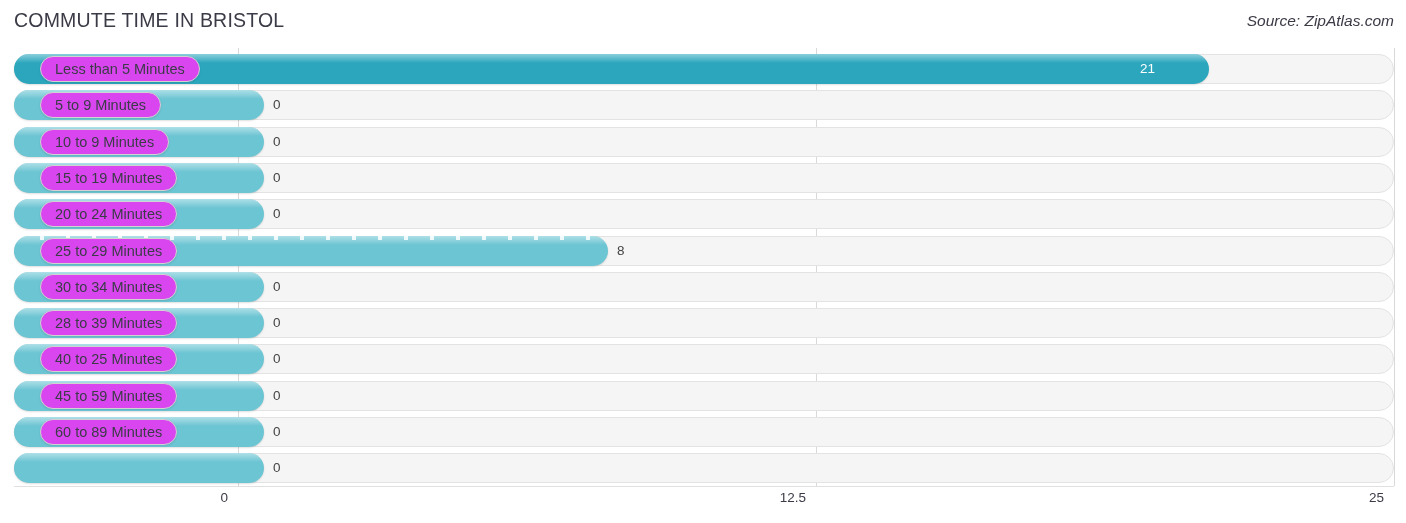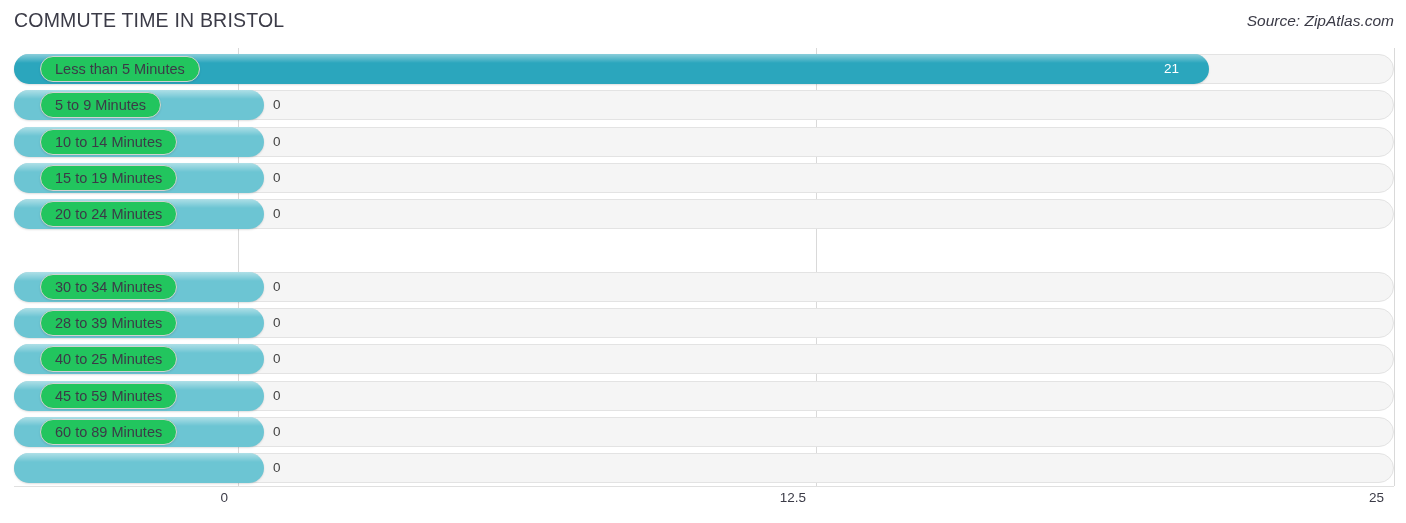--- a/index.html
+++ b/index.html
@@ -121,21 +121,21 @@
     white-space: nowrap;
   }
 
   .row-label {
     position: absolute;
     left: 26px;
     top: 2px;
     height: 26px;
     line-height: 25px;
     padding: 0 14px;
-    background: #22c55e;
+    background: #d946ef;
     border: 1px solid #d2d2d2;
     border-radius: 13px;
     font-size: 14.5px;
     color: #3b3b47;
     white-space: nowrap;
     box-shadow: 0 1px 2px rgba(0,0,0,0.10);
     box-sizing: border-box;
   }
 
   
@@ -175,53 +175,62 @@
 
   <div class="gridline" style="left: 238px;"></div>
       <div class="gridline" style="left: 816px;"></div>
       <div class="gridline" style="left: 1394px;"></div>
       <div class="bar-row" style="top: 6px;">
         <div class="bar-track"></div>
         <div class="bar-fill" style="width: 1195.04px; background: rgb(43, 166, 189);">
           <div class="bar-sheen"></div>
         </div>
         <div class="row-label">Less than 5 Minutes</div>
-        <div class="bar-value-in" style="left: 1126px; margin-left: 24px;">21</div>
+        <div class="bar-value-in" style="left: 1126px;">21</div>
       </div>
       <div class="bar-row" style="top: 42.3px;">
         <div class="bar-track"></div>
         <div class="bar-fill" style="width: 250px; background: rgb(108, 197, 211);">
           <div class="bar-sheen"></div>
         </div>
         <div class="row-label">5 to 9 Minutes</div>
         <div class="bar-value-out" style="left: 259px;">0</div>
       </div>
       <div class="bar-row" style="top: 78.6px;">
         <div class="bar-track"></div>
         <div class="bar-fill" style="width: 250px; background: rgb(108, 197, 211);">
           <div class="bar-sheen"></div>
         </div>
-        <div class="row-label">10 to 14 Minutes</div>
+        <div class="row-label">10 to 9 Minutes</div>
         <div class="bar-value-out" style="left: 259px;">0</div>
       </div>
       <div class="bar-row" style="top: 114.9px;">
         <div class="bar-track"></div>
         <div class="bar-fill" style="width: 250px; background: rgb(108, 197, 211);">
           <div class="bar-sheen"></div>
         </div>
         <div class="row-label">15 to 19 Minutes</div>
         <div class="bar-value-out" style="left: 259px;">0</div>
       </div>
       <div class="bar-row" style="top: 151.2px;">
         <div class="bar-track"></div>
         <div class="bar-fill" style="width: 250px; background: rgb(108, 197, 211);">
           <div class="bar-sheen"></div>
         </div>
         <div class="row-label">20 to 24 Minutes</div>
         <div class="bar-value-out" style="left: 259px;">0</div>
+      </div>
+      <div class="bar-row" style="top: 187.5px;">
+        <div class="bar-track"></div>
+        <div class="bar-fill" style="width: 593.92px; background: rgb(108, 197, 211);">
+          <div class="bar-sheen"></div>
+          <div class="bar-ticks"></div>
+        </div>
+        <div class="row-label">25 to 29 Minutes</div>
+        <div class="bar-value-out" style="left: 602.92px;">8</div>
       </div>
       <div class="bar-row" style="top: 223.8px;">
         <div class="bar-track"></div>
         <div class="bar-fill" style="width: 250px; background: rgb(108, 197, 211);">
           <div class="bar-sheen"></div>
         </div>
         <div class="row-label">30 to 34 Minutes</div>
         <div class="bar-value-out" style="left: 259px;">0</div>
       </div>
       <div class="bar-row" style="top: 260.1px;">

